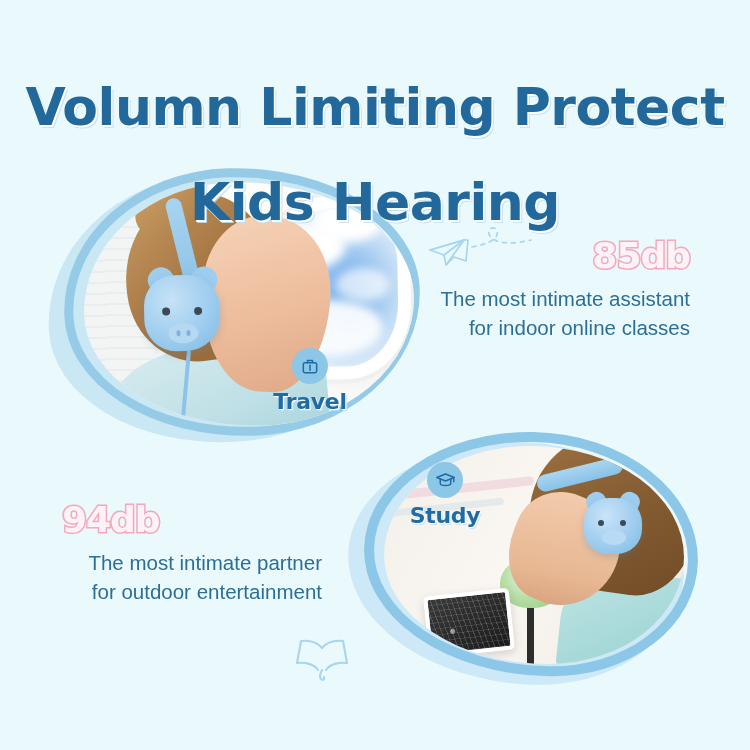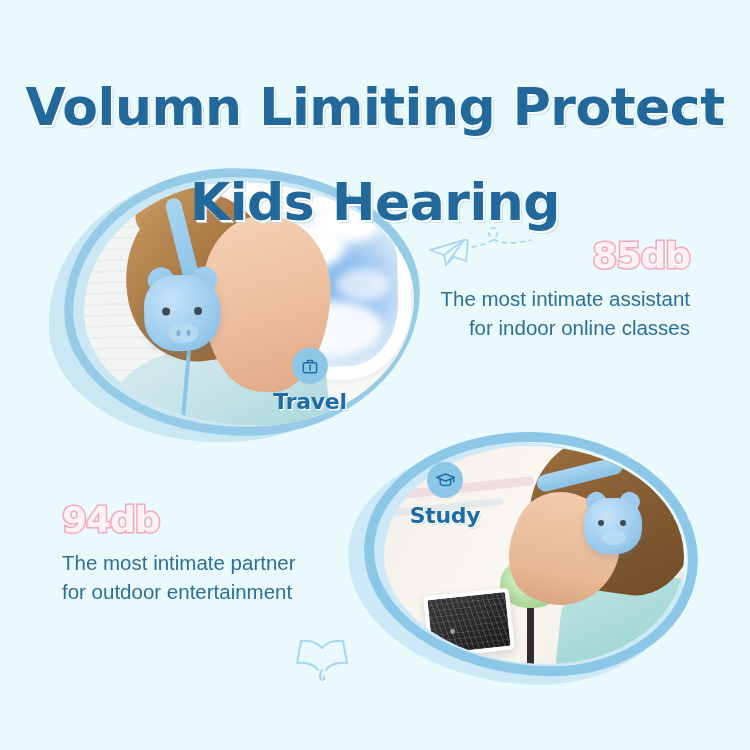--- a/index.html
+++ b/index.html
@@ -240,21 +240,21 @@
     font-family:"Liberation Sans", sans-serif;
     font-size:20.5px; line-height:1.42; color:#2d6e96;
   }
 
   #block-85{ position:absolute; left:430px; top:238px; width:260px;
       text-align:right; z-index:25; }
   #block-85 .copy{ margin-top:10px; }
 
   #block-94{ position:absolute; left:62px; top:502px; width:260px;
       text-align:left; z-index:25; }
-  #block-94 .copy{ margin-top:10px; }
+  #block-94 .copy{ margin-top:10px;text-align:right; }
 
   
   #plane-decor{ position:absolute; left:424px; top:214px; z-index:24; }
   #book-decor{ position:absolute; left:292px; top:634px; z-index:24; }
 </style>
 </head>
 <body>
 
 <div id="stage">
 

